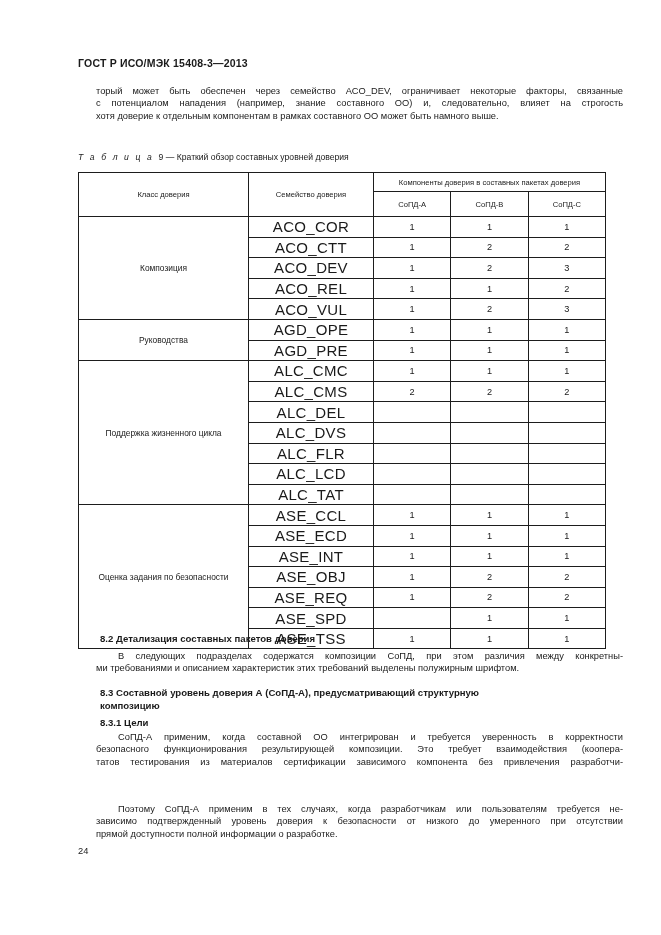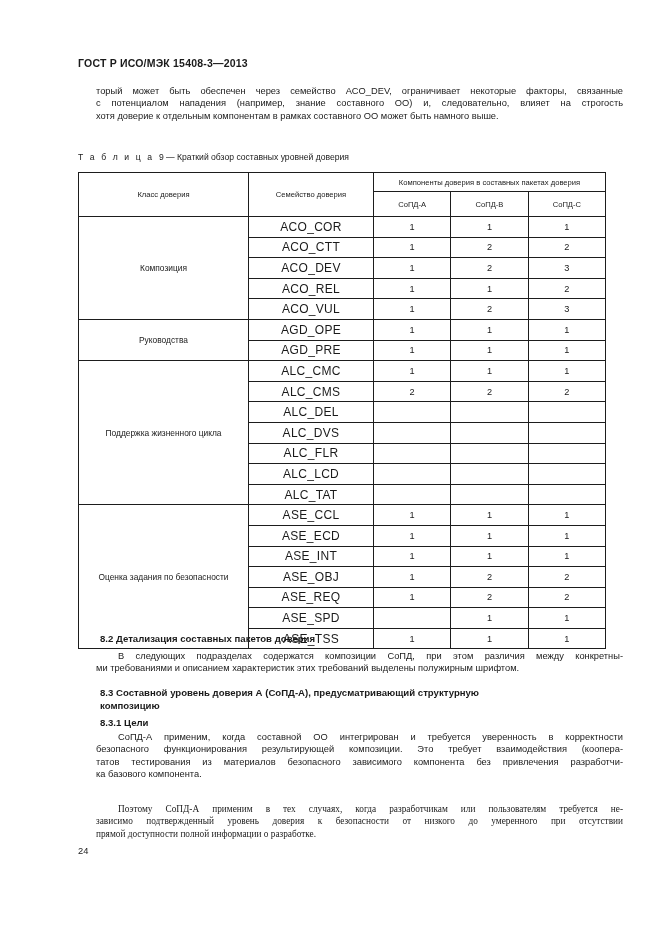--- a/index.html
+++ b/index.html
@@ -48,20 +48,21 @@
   }
   .table-caption {
     position: absolute;
     left: 78px;
     top: 152px;
     font-size: 8.6px;
     white-space: nowrap;
   }
   .table-caption .sp {
     letter-spacing: 2.1px;
+    font-style: italic;
   }
 
   table.tbl {
     position: absolute;
     left: 78px;
     top: 172px;
     width: 527px;
     border-collapse: collapse;
     table-layout: fixed;
     font-size: 8.4px;
@@ -87,21 +88,21 @@
   thead .hd-sub { height: 20px; }
 
   table.tbl tbody td {
     height: 19.6px;
     font-size: 9.2px;
   }
   table.tbl tbody td.cls {
     font-size: 8.4px;
   }
   table.tbl tbody td.fam {
-    font-size: 12px;
+    font-size: 15px;
     letter-spacing: 0.3px;
   }
   td.b { font-weight: bold; }
   td.shaded { background: #c4c4c4; }
 
   
   table.tbl thead tr:first-child td { border-top-width: 1.6px; }
   table.tbl tbody tr:first-child td { border-top-width: 1.6px; }
   table.tbl tbody tr:last-child td { border-bottom-width: 1.6px; }
   td.grp-top { border-top-width: 1.5px; }
@@ -111,21 +112,21 @@
     left: 100px;
     font-size: 9.6px;
     font-weight: bold;
   }
   .sec-82 { top: 633px; }
   .sec-83 { top: 687px; width: 500px; line-height: 12.6px; }
   .sec-831 { top: 717px; }
 
   .para-82 { top: 650px; }
   .para-831 { top: 731px; }
-  .para-831b { top: 803px; font-family: Liberation Serif, serif; }
+  .para-831b { top: 803px; }
 
   .pagenum {
     position: absolute;
     left: 78px;
     top: 846px;
     font-size: 9.3px;
   }
   .ind { display: inline-block; width: 22px; }
 </style>
 </head>
@@ -311,22 +312,21 @@
   <div class="sec-head sec-83">
     <span>8.3  Составной уровень доверия А (СоПД-А), предусматривающий структурную</span><br>
     <span>композицию</span>
   </div>
 
   <div class="sec-head sec-831">8.3.1  Цели</div>
 
   <div class="body-block para-831">
     <span class="para-line para-just"><span class="ind"></span><span>СоПД-А применим, когда составной ОО интегрирован и требуется уверенность в корректности</span></span>
     <span class="para-line para-just">безопасного функционирования результирующей композиции. Это требует взаимодействия (коопера-</span>
-    <span class="para-line para-just">татов тестирования из материалов безопасного зависимого компонента без привлечения разработчи-</span>
-    <span class="para-line">ка базового компонента.</span>
+    <span class="para-line para-just">татов тестирования из материалов сертификации зависимого компонента без привлечения разработчи-</span>
   </div>
 
   <div class="body-block para-831b">
     <span class="para-line para-just"><span class="ind"></span><span>Поэтому СоПД-А применим в тех случаях, когда разработчикам или пользователям требуется не-</span></span>
     <span class="para-line para-just">зависимо подтвержденный уровень доверия к безопасности от низкого до умеренного при отсутствии</span>
     <span class="para-line">прямой доступности полной информации о разработке.</span>
   </div>
 
   <div class="pagenum">24</div>
 

